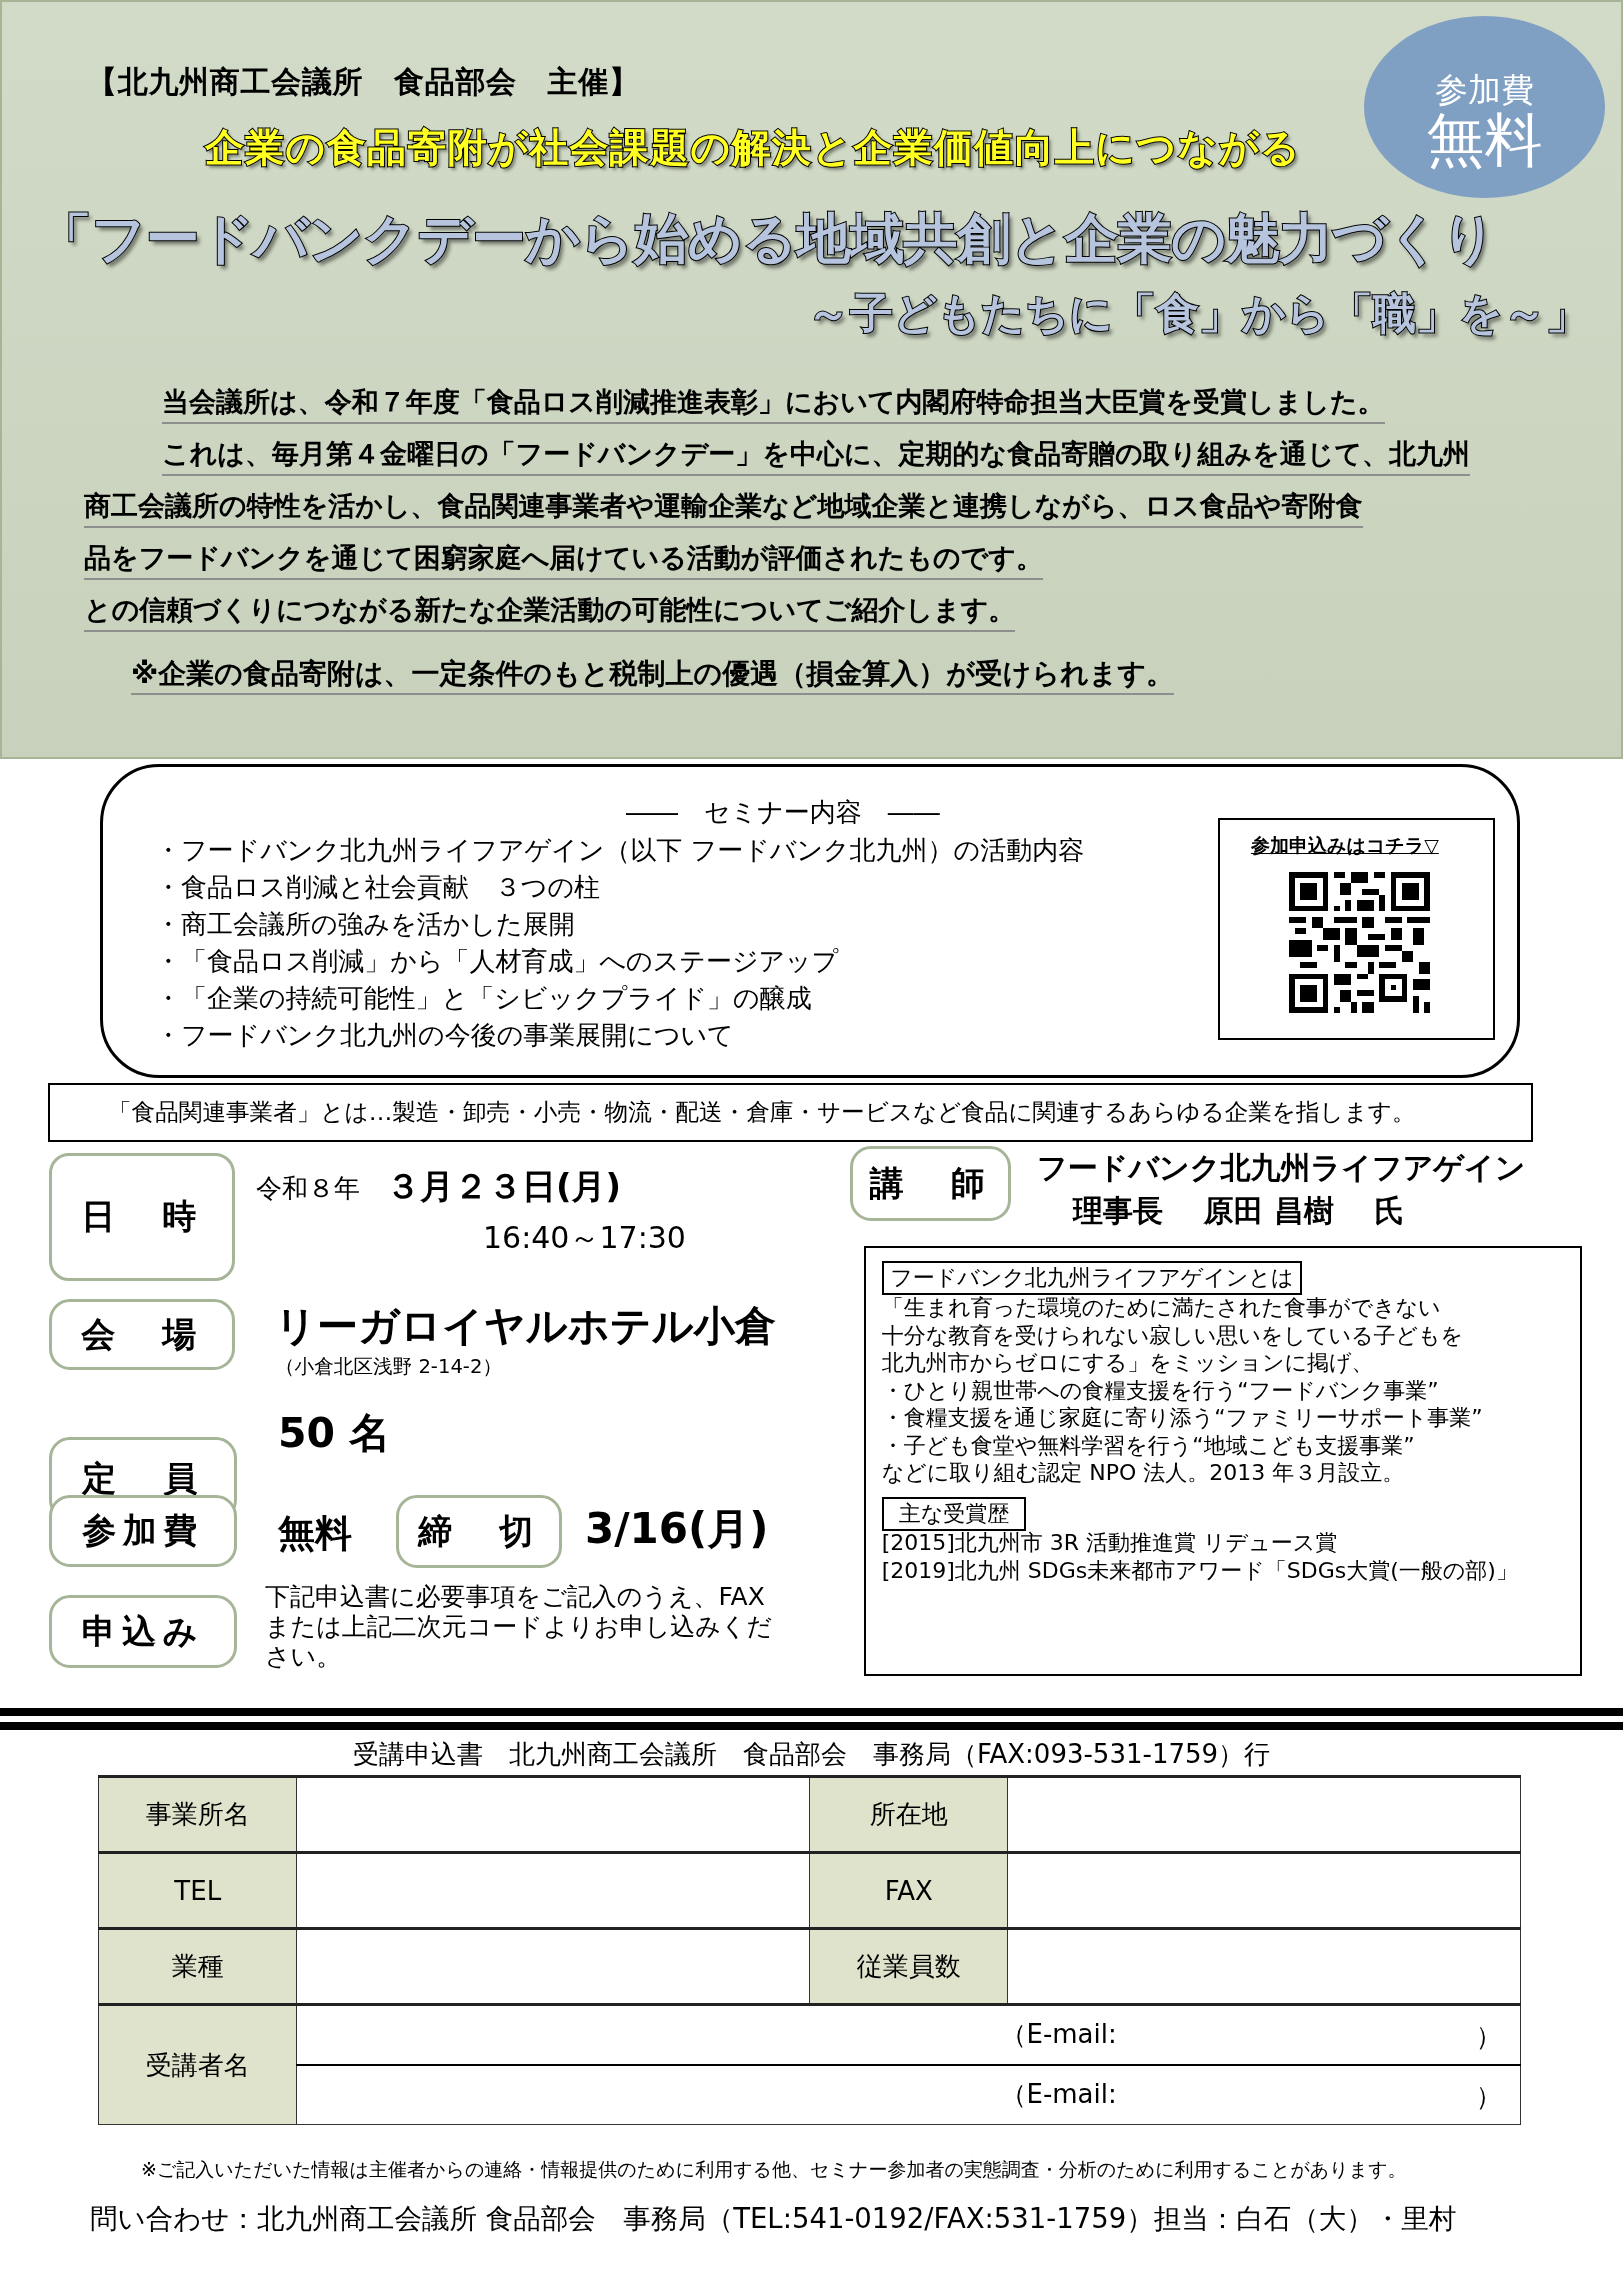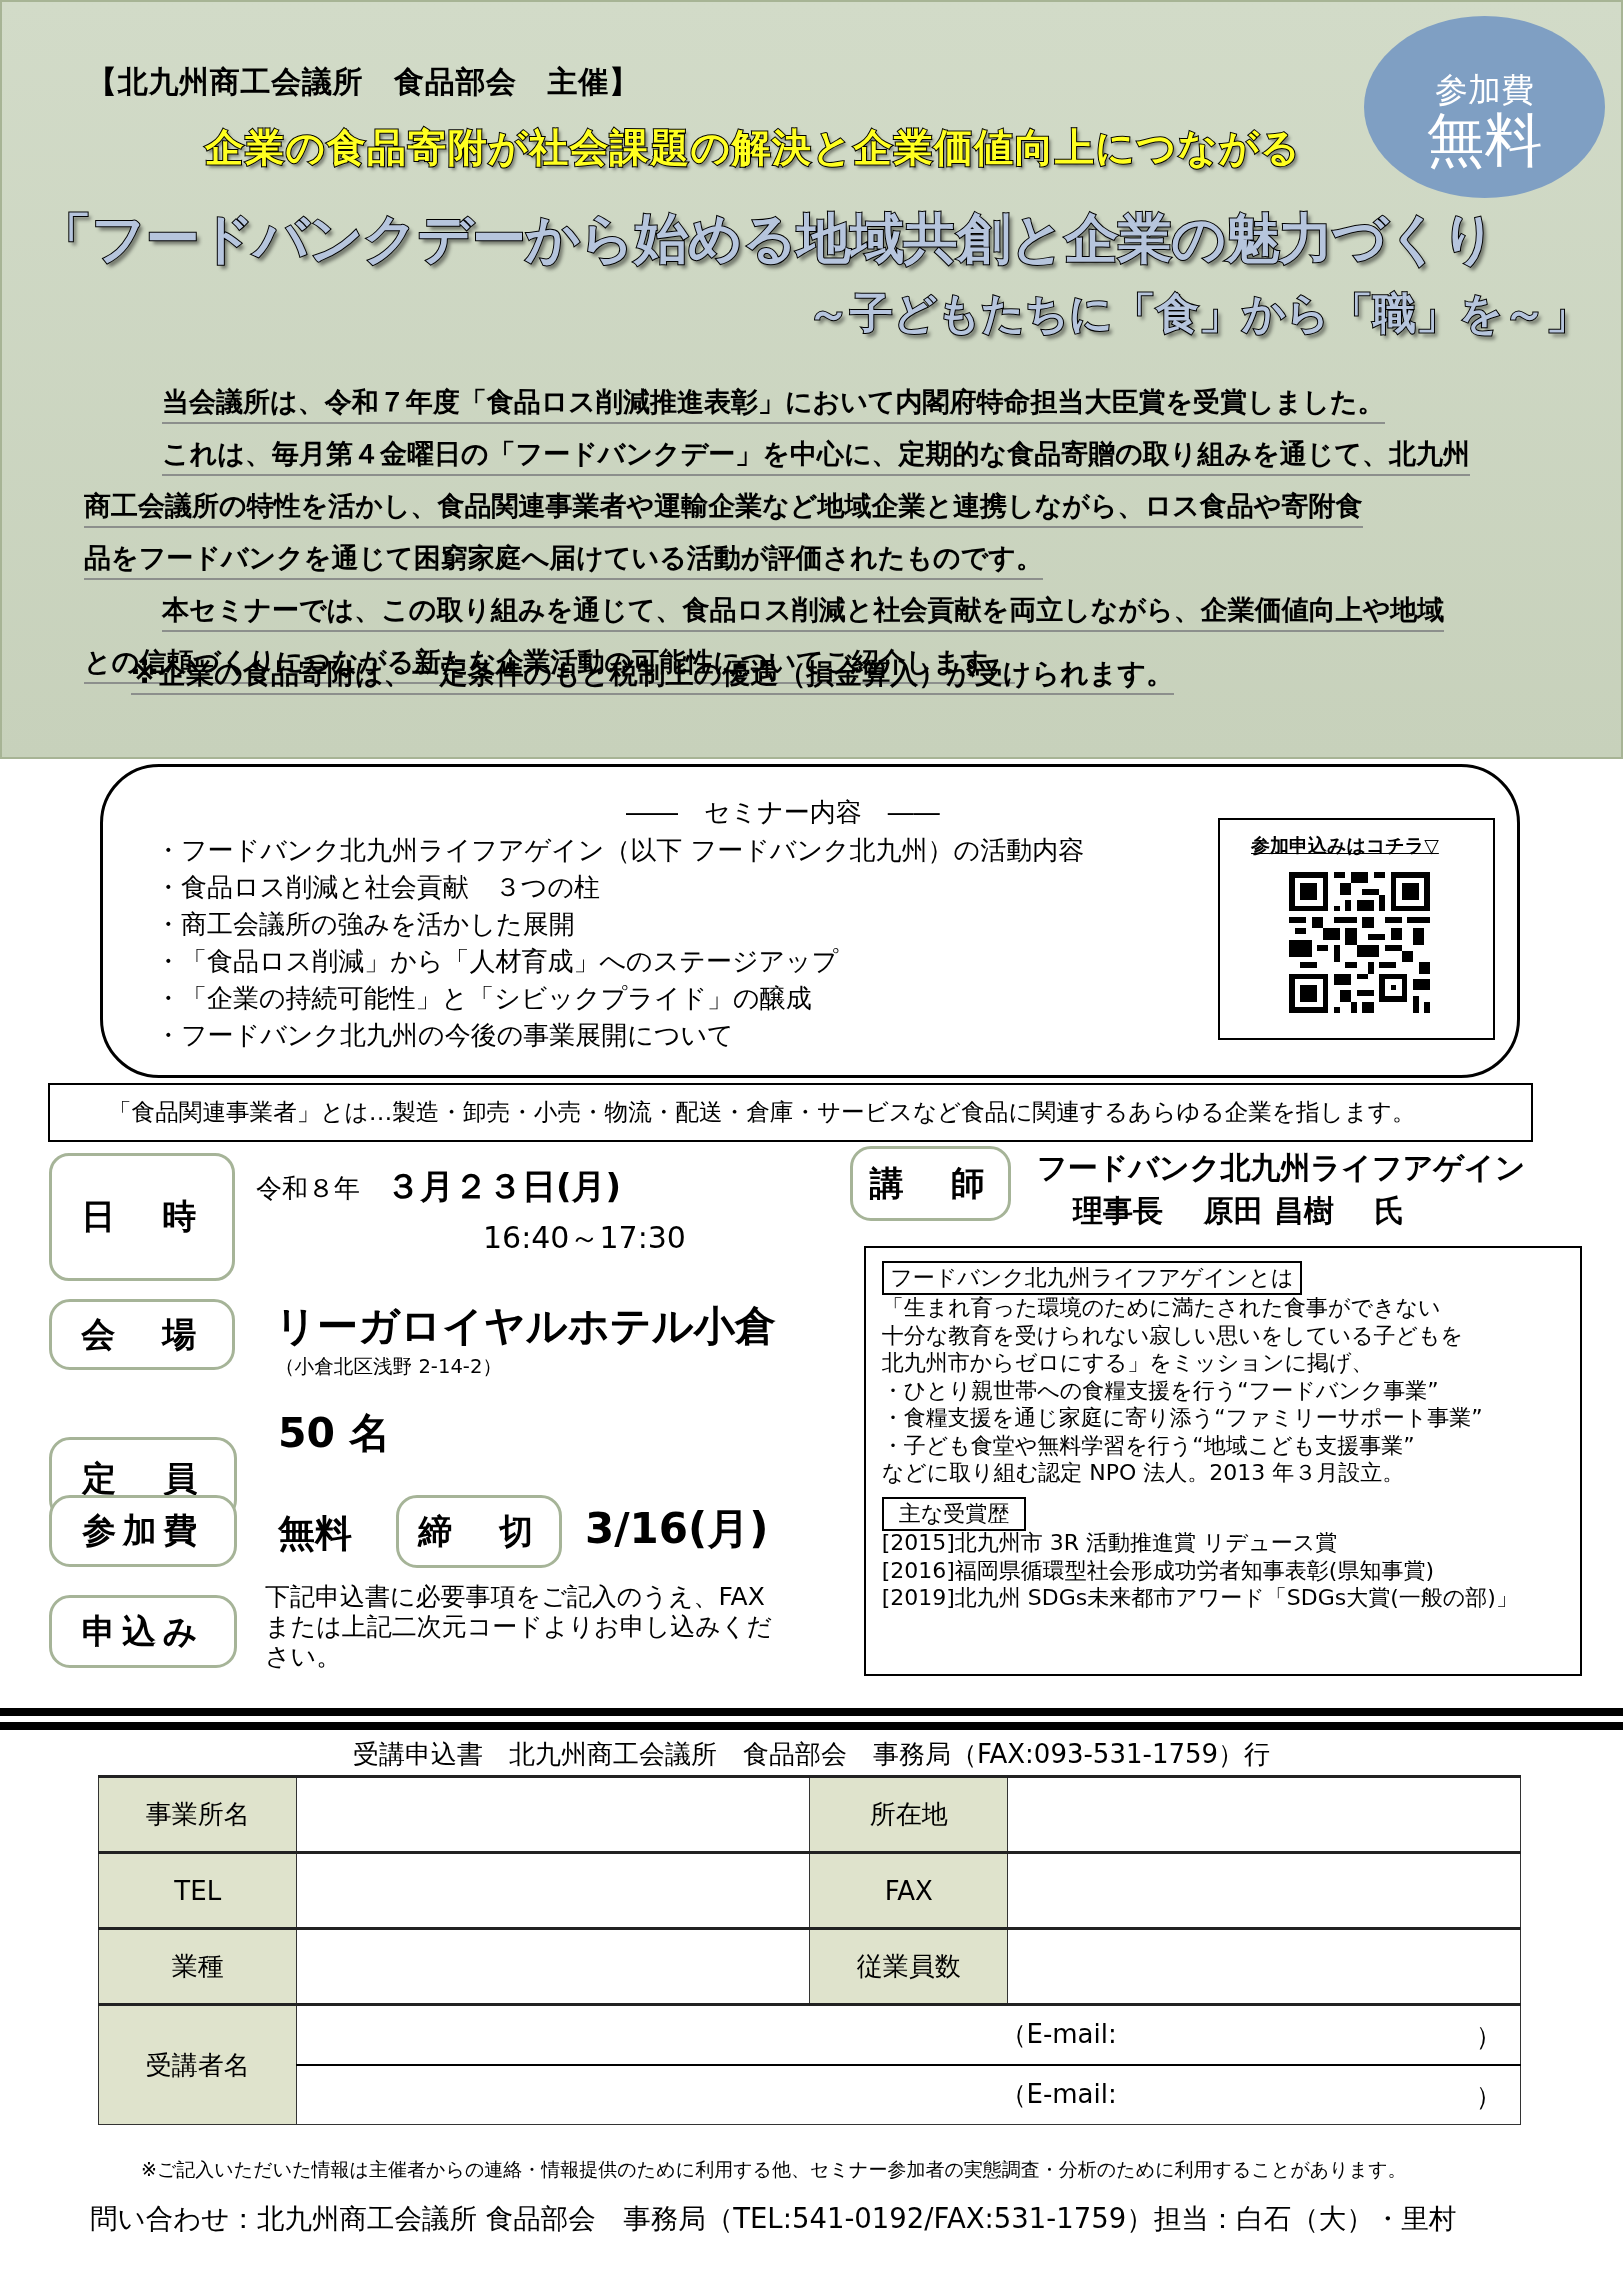--- a/index.html
+++ b/index.html
@@ -90,21 +90,20 @@
     <div class="b2">無料</div>
   </div>
   <div class="subtitle">企業の食品寄附が社会課題の解決と企業価値向上につながる</div>
   <div class="title">「フードバンクデーから始める地域共創と企業の魅力づくり</div>
   <div class="title2">～子どもたちに「食」から「職」を～」</div>
   <div class="intro">
     <p class="indent"><span class="ul">当会議所は、令和７年度「食品ロス削減推進表彰」において内閣府特命担当大臣賞を受賞しました。</span></p>
     <p class="indent"><span class="ul">これは、毎月第４金曜日の「フードバンクデー」を中心に、定期的な食品寄贈の取り組みを通じて、北九州</span></p>
     <p style="margin-left:-47px"><span class="ul">商工会議所の特性を活かし、食品関連事業者や運輸企業など地域企業と連携しながら、ロス食品や寄附食</span></p>
     <p style="margin-left:-47px"><span class="ul">品をフードバンクを通じて困窮家庭へ届けている活動が評価されたものです。</span></p>
-    <p class="indent"><span class="ul">本セミナーでは、この取り組みを通じて、食品ロス削減と社会貢献を両立しながら、企業価値向上や地域</span></p>
     <p style="margin-left:-47px"><span class="ul">との信頼づくりにつながる新たな企業活動の可能性についてご紹介します。</span></p>
   </div>
   <div class="tax">※企業の食品寄附は、一定条件のもと税制上の優遇（損金算入）が受けられます。</div>
 </div>
 
 <div class="seminar-box">
   <div class="seminar-title">――　セミナー内容　――</div>
   <ul class="seminar-list">
     <li>・フードバンク北九州ライフアゲイン（以下 フードバンク北九州）の活動内容</li>
     <li>・食品ロス削減と社会貢献　３つの柱</li>
@@ -214,21 +213,20 @@
     <div>十分な教育を受けられない寂しい思いをしている子どもを</div>
     <div>北九州市からゼロにする」をミッションに掲げ、</div>
     <div>・ひとり親世帯への食糧支援を行う“フードバンク事業”</div>
     <div>・食糧支援を通じ家庭に寄り添う“ファミリーサポート事業”</div>
     <div>・子ども食堂や無料学習を行う“地域こども支援事業”</div>
     <div>などに取り組む認定 NPO 法人。2013 年３月設立。</div>
   </div>
   <div class="lb-awardhead">主な受賞歴</div>
   <ul class="lb-awards">
     <li>[2015]北九州市 3R 活動推進賞 リデュース賞</li>
-    <li>[2016]福岡県循環型社会形成功労者知事表彰(県知事賞)</li>
     <li>[2019]北九州 SDGs未来都市アワード「SDGs大賞(一般の部)」</li>
   </ul>
 </div>
 
 <div class="double-rule" style="top:1708px;"></div>
 <div class="double-rule" style="top:1722px;"></div>
 
 <div class="form-title" style="top:1737px;">受講申込書　北九州商工会議所　食品部会　事務局（FAX:093-531-1759）行</div>
 <table class="form">
   <tbody>

